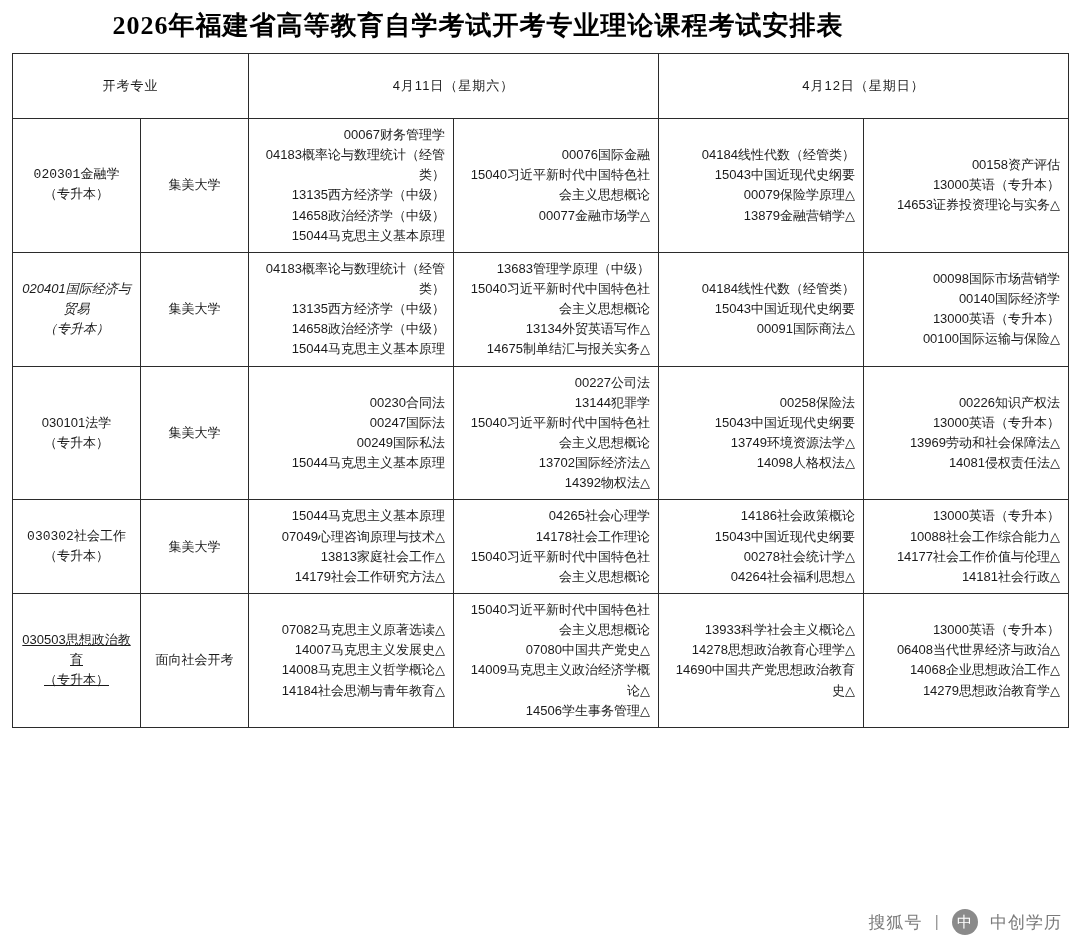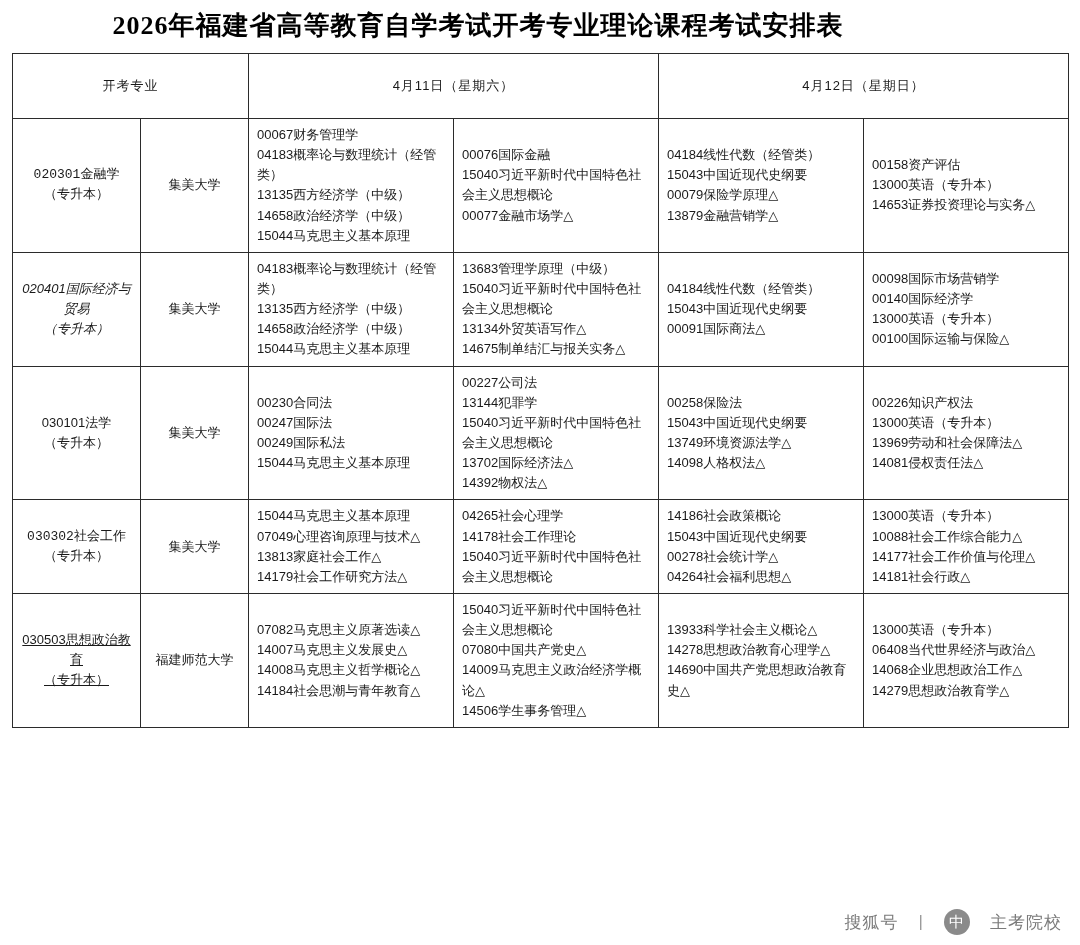--- a/index.html
+++ b/index.html
@@ -54,37 +54,37 @@
     font-size: 14px;
     height: 46px;
     letter-spacing: 0.5px;
   }
   td.major, td.school {
     text-align: center;
     font-size: 13.5px;
     line-height: 1.6;
   }
   td.slot {
-    text-align: left;
+    text-align: right;
     vertical-align: middle;
     margin-left: 32px;
   }
   .courses div {
     white-space: normal;
   }
   .col-code { width: 128px; }
   .col-school { width: 108px; }
   .col-slot { width: 205px; }
   .watermark {
     position: absolute;
     right: 18px;
     bottom: 10px;
     display: flex;
     align-items: center;
-    gap: 20px;
+    gap: 12px;
     color: #7a7a7a;
     font-size: 17px;
     letter-spacing: 1px;
   }
   .wm-badge {
     width: 26px;
     height: 26px;
     border-radius: 50%;
     background: #8a8a8a;
     color: #ffffff;
@@ -263,21 +263,21 @@
               <div>13000英语（专升本）</div>
               <div>10088社会工作综合能力△</div>
               <div>14177社会工作价值与伦理△</div>
               <div>14181社会行政△</div>
             </div>
           </td>
         </tr>
         <tr>
           <td class="major" style="white-space: pre-line; text-decoration: underline;">030503思想政治教育
 （专升本）</td>
-          <td class="school">福建师范大学</td>
+          <td class="school">面向社会开考</td>
           <td class="slot">
             <div class="courses">
               <div>07082马克思主义原著选读△</div>
               <div>14007马克思主义发展史△</div>
               <div>14008马克思主义哲学概论△</div>
               <div>14184社会思潮与青年教育△</div>
             </div>
           </td>
           <td class="slot">
             <div class="courses">
@@ -305,14 +305,14 @@
         </tr>
       </tbody>
   </table>
 
 </div>
 
 <div class="watermark">
   <span>搜狐号</span>
   <span class="wm-sep">|</span>
   <span class="wm-badge">中</span>
-  <span>主考院校</span>
+  <span>中创学历</span>
 </div>
 
 </body></html>

